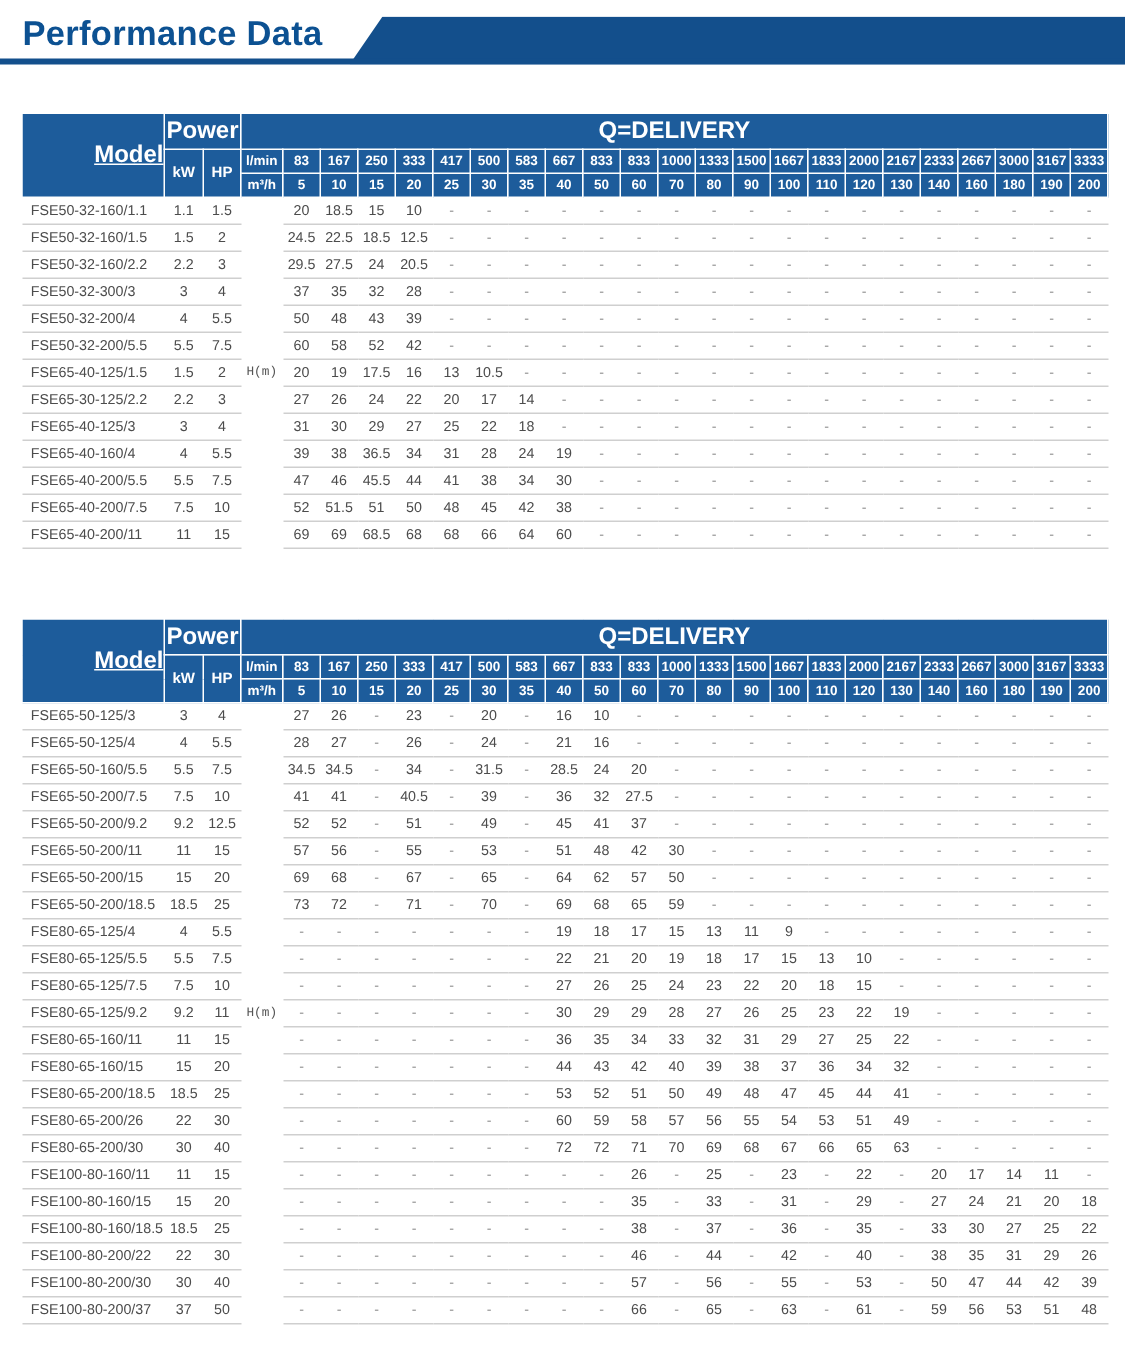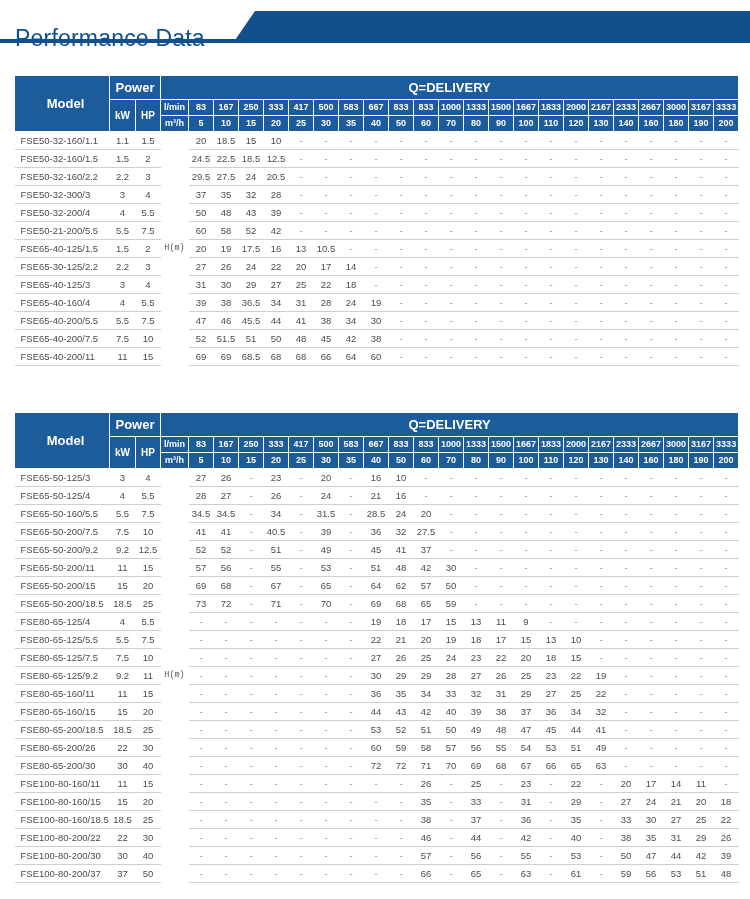--- a/index.html
+++ b/index.html
@@ -10,39 +10,39 @@
     --cell-text:#4C4C4C;
     --dash-text:#909090;
   }
   *{box-sizing:border-box;}
   html,body{margin:0;padding:0;background:#fff;}
   body{font-family:"Liberation Sans", sans-serif;}
   .page{position:relative;width:750px;height:899px;background:#fff;overflow:hidden;}
 
   
   .masthead{position:absolute;top:0;left:0;width:750px;height:50px;}
-  .masthead-title{position:absolute;left:15px;top:24px;margin:0;font-size:23px;line-height:28px;
-    font-weight:400;color:var(--title-blue);letter-spacing:0.2px;}
+  .masthead-title{position:absolute;left:15px;top:8px;margin:0;font-size:23px;line-height:28px;
+    font-weight:700;color:var(--title-blue);letter-spacing:0.2px;}
   .masthead-band{position:absolute;top:11px;left:233px;width:517px;height:32px;
     background:var(--banner-blue);
     clip-path:polygon(22px 0, 100% 0, 100% 100%, 0 100%);}
   .masthead-rule{position:absolute;top:39px;left:0;width:750px;height:4px;background:var(--banner-blue);}
 
   
   .perf-table{position:absolute;left:14px;border-collapse:collapse;table-layout:fixed;width:724px;}
   .perf-table-0{top:75px;}
   .perf-table-1{top:412px;}
   col.c-model{width:95px;} col.c-kw{width:26px;} col.c-hp{width:25px;}
   col.c-unit{width:28px;} col.c-val{width:25px;}
 
   .perf-table th{background:var(--thead-blue);color:#fff;border:1px solid #fff;
     font-weight:bold;text-align:center;padding:0;font-size:9px;line-height:1;}
-  .perf-table tr.h1 th{height:24px;font-size:13px;margin-top:46px;}
+  .perf-table tr.h1 th{height:24px;font-size:16px;margin-top:46px;}
   .perf-table tr.h2 th,.perf-table tr.h3 th{height:16px;}
-  .perf-table th.th-model{text-align:center;padding-left:7px;font-size:10px;}
+  .perf-table th.th-model{text-align:right;padding-left:7px;font-size:10px;text-decoration:underline;}
   .perf-table th.th-kwhp{font-size:10px;}
 
   .perf-table td{height:18px;padding:0;text-align:center;font-size:9.5px;line-height:1;
     color:var(--cell-text);border-bottom:1px solid var(--row-line);background:#fff;}
   .perf-table td.model{text-align:left;padding-left:6px;white-space:nowrap;}
   .perf-table td.unit-cell{border-bottom:none;font-size:8.5px;color:#555;font-family:Liberation Mono, monospace;}
   .perf-table td.dash{color:var(--dash-text);}
 </style>
 </head>
 <body>
@@ -277,21 +277,21 @@
             <td class="dash">-</td>
             <td class="dash">-</td>
             <td class="dash">-</td>
             <td class="dash">-</td>
             <td class="dash">-</td>
             <td class="dash">-</td>
             <td class="dash">-</td>
             <td class="dash">-</td>
           </tr>
           <tr>
-            <td class="model">FSE50-21-200/5.5</td>
+            <td class="model">FSE50-32-200/5.5</td>
             <td>5.5</td>
             <td>7.5</td>
             <td class="unit-cell"></td>
             <td>60</td>
             <td>58</td>
             <td>52</td>
             <td>42</td>
             <td class="dash">-</td>
             <td class="dash">-</td>
             <td class="dash">-</td>

